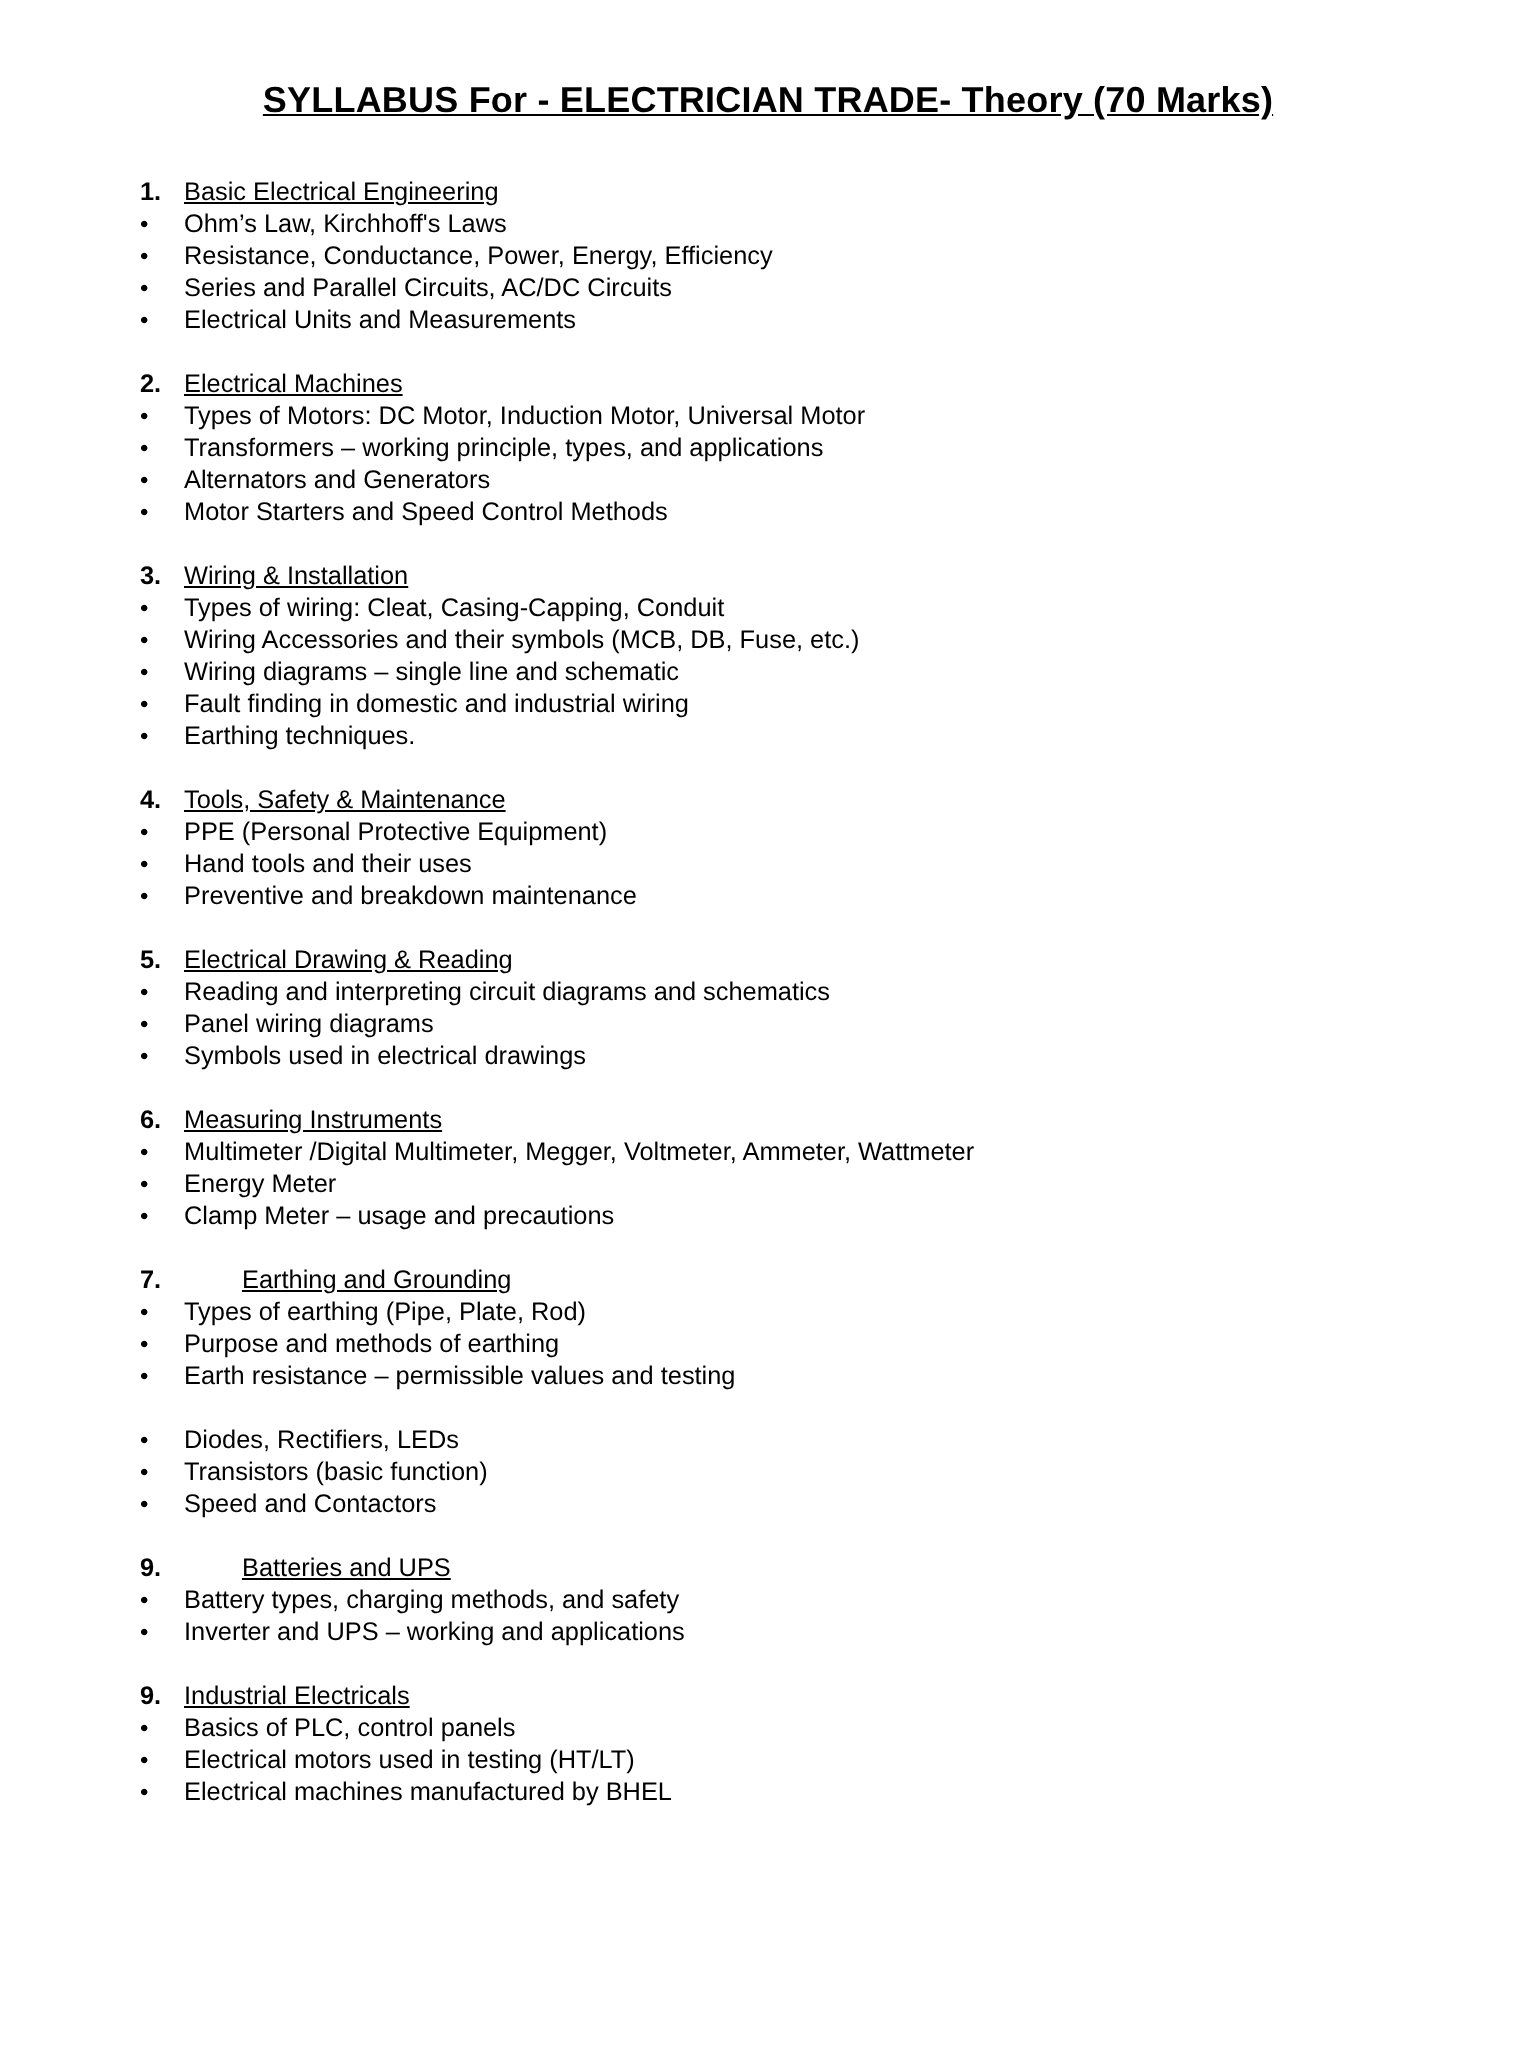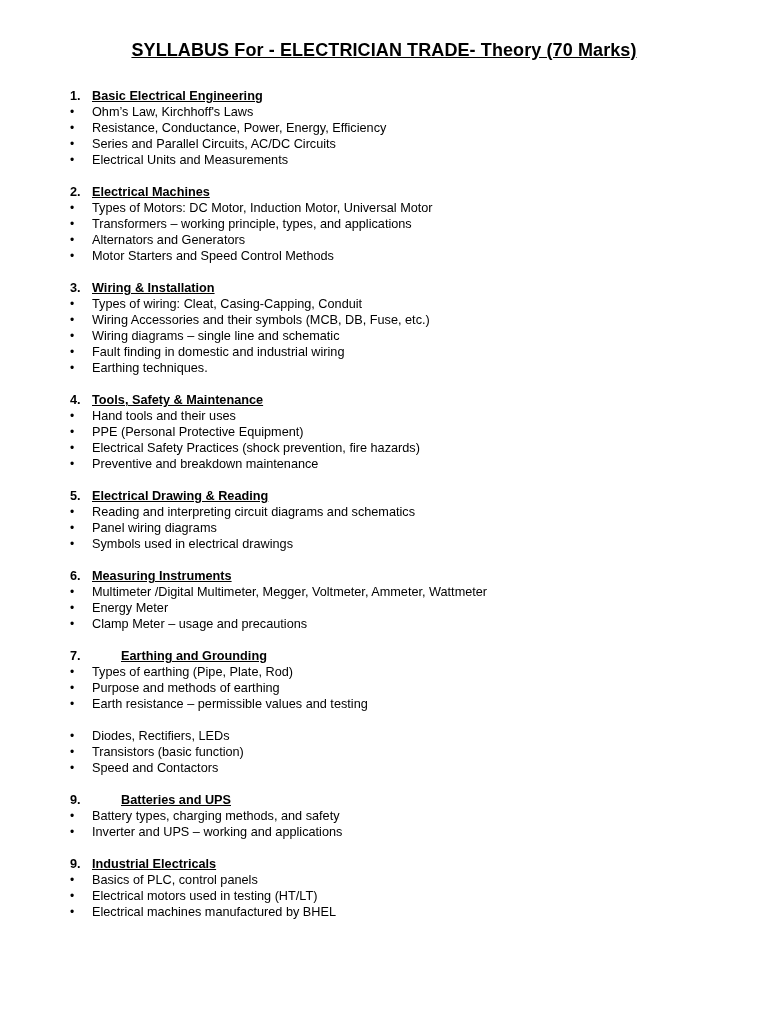--- a/index.html
+++ b/index.html
@@ -33,21 +33,21 @@
     font-size: 12.7px;
     line-height: 16px;
     white-space: nowrap;
   }
   .num {
     display: inline-block;
     width: 22px;
     font-weight: bold;
   }
   .hl {
-    font-weight: bold;
+    font-weight: normal;
     text-decoration: underline;
   }
   .hl.sp { padding-left: 6px; margin-left: 23px; }
   .b {
     display: inline-block;
     width: 22px;
     font-size: 12px;
   }
 </style>
 </head>
@@ -75,23 +75,22 @@
       <div class="section">
         <div class="h-line"><span class="num">3.</span><span class="hl">Wiring &amp; Installation</span></div>
         <div class="li-line"><span class="b">•</span><span class="t">Types of wiring: Cleat, Casing-Capping, Conduit</span></div>
         <div class="li-line"><span class="b">•</span><span class="t">Wiring Accessories and their symbols (MCB, DB, Fuse, etc.)</span></div>
         <div class="li-line"><span class="b">•</span><span class="t">Wiring diagrams – single line and schematic</span></div>
         <div class="li-line"><span class="b">•</span><span class="t">Fault finding in domestic and industrial wiring</span></div>
         <div class="li-line"><span class="b">•</span><span class="t">Earthing techniques.</span></div>
       </div>
       <div class="section">
         <div class="h-line"><span class="num">4.</span><span class="hl">Tools, Safety &amp; Maintenance</span></div>
+        <div class="li-line"><span class="b">•</span><span class="t">PPE (Personal Protective Equipment)</span></div>
         <div class="li-line"><span class="b">•</span><span class="t">Hand tools and their uses</span></div>
-        <div class="li-line"><span class="b">•</span><span class="t">PPE (Personal Protective Equipment)</span></div>
-        <div class="li-line"><span class="b">•</span><span class="t">Electrical Safety Practices (shock prevention, fire hazards)</span></div>
         <div class="li-line"><span class="b">•</span><span class="t">Preventive and breakdown maintenance</span></div>
       </div>
       <div class="section">
         <div class="h-line"><span class="num">5.</span><span class="hl">Electrical Drawing &amp; Reading</span></div>
         <div class="li-line"><span class="b">•</span><span class="t">Reading and interpreting circuit diagrams and schematics</span></div>
         <div class="li-line"><span class="b">•</span><span class="t">Panel wiring diagrams</span></div>
         <div class="li-line"><span class="b">•</span><span class="t">Symbols used in electrical drawings</span></div>
       </div>
       <div class="section">
         <div class="h-line"><span class="num">6.</span><span class="hl">Measuring Instruments</span></div>

